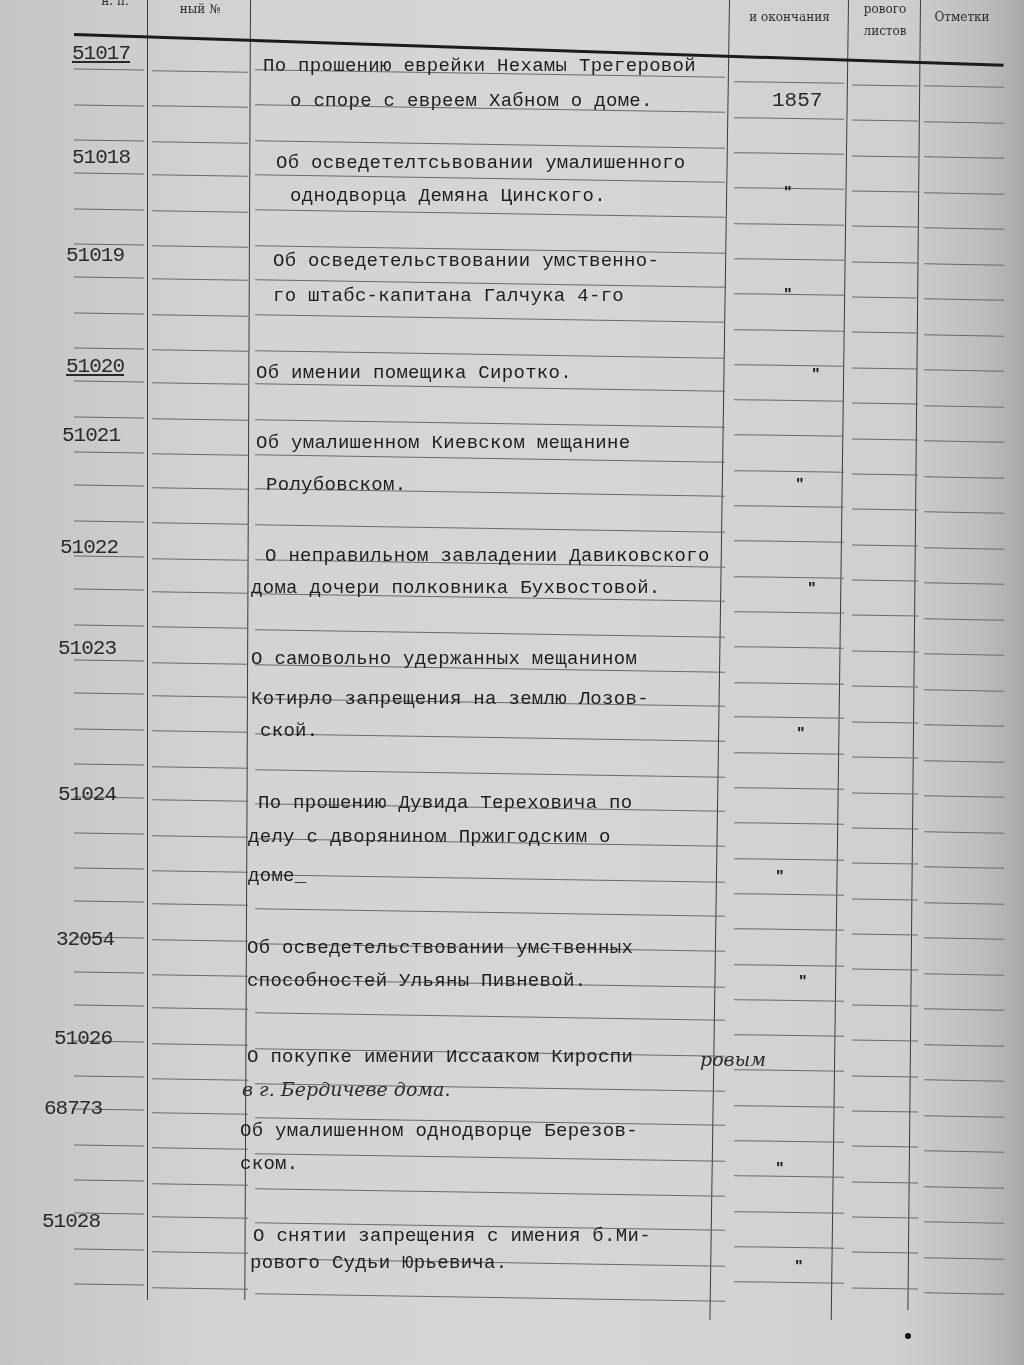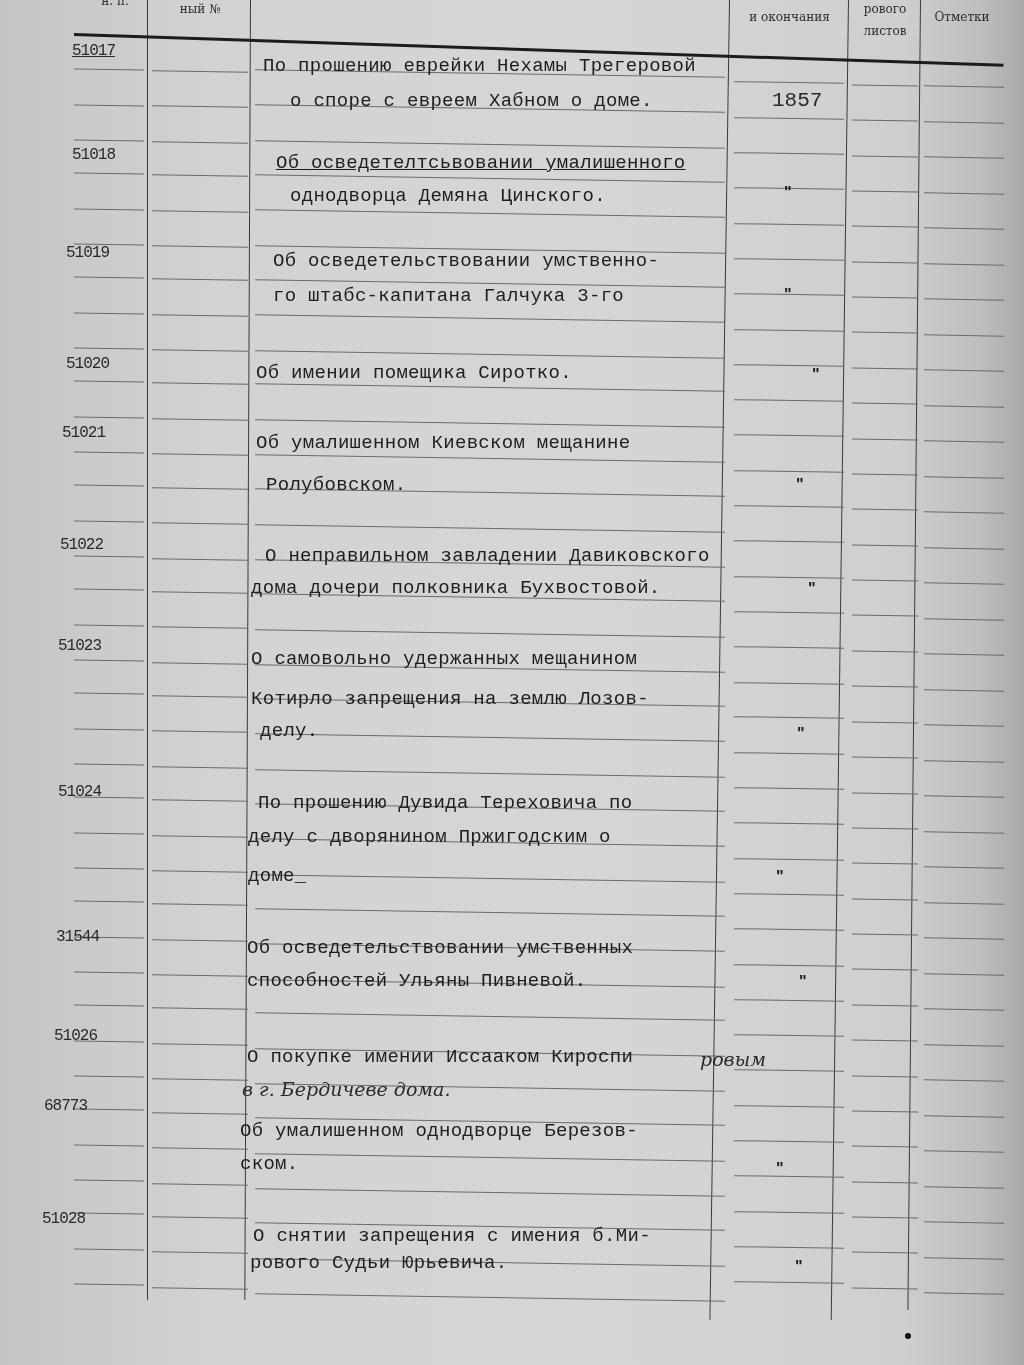--- a/index.html
+++ b/index.html
@@ -15,21 +15,21 @@
       background: linear-gradient(90deg, #c4c4c4 0%, #d2d2d2 20%, #d6d6d6 55%, #cfcfcf 88%, #bdbdbd 96%, #a9a9a9 100%);
     }
     .vline { position: absolute; width: 1px; background: #3a3a3a; }
     .hline { position: absolute; height: 1px; background: #6a6a6a; }
     .header-rule { position: absolute; height: 3px; background: #1c1c1c; transform-origin: left center; }
     .hdr {
       position: absolute; font-family: "DejaVu Serif", serif; font-size: 12px; color: #2c2c2c;
       text-align: center; line-height: 18px;
     }
     .num {
-      position: absolute; font-family: "Liberation Mono", monospace; font-size: 16px; color: #2a2a2a;
+      position: absolute; font-family: "Liberation Mono", monospace; font-size: 21px; color: #2a2a2a;
       letter-spacing: -1px;
     }
     .line {
       position: absolute; font-family: "Liberation Mono", monospace; font-size: 19px; color: #1e1e1e;
       white-space: nowrap; letter-spacing: 0.3px;
     }
     .hand {
       position: absolute; font-family: "DejaVu Serif", serif; font-style: italic; font-size: 19px; color: #2a2a2a;
       white-space: nowrap;
     }
@@ -274,56 +274,56 @@
     </div>
 
   <div id="entries">
 
     <div class="num" style="left:72px; top:42px; text-decoration:underline;">51017</div>
     <div class="line" style="left:263px; top:55px;">По прошению еврейки Нехамы Трегеровой</div>
     <div class="line" style="left:290px; top:90px;">о споре с евреем Хабном о доме.</div>
     <div class="year" style="left:772px; top:89px;">1857</div>
 
     <div class="num" style="left:72px; top:146px;">51018</div>
-    <div class="line" style="left:276px; top:152px;text-decoration:underline;">Об осведетелтсьвовании умалишенного</div>
+    <div class="line" style="left:276px; top:152px;">Об осведетелтсьвовании умалишенного</div>
     <div class="line" style="left:290px; top:185px;">однодворца Демяна Цинского.</div>
     <div class="ditto" style="left:784px; top:184px;">"</div>
 
     <div class="num" style="left:66px; top:244px;">51019</div>
     <div class="line" style="left:273px; top:250px;">Об осведетельствовании умственно-</div>
-    <div class="line" style="left:273px; top:285px;">го штабс-капитана Галчука 3-го</div>
+    <div class="line" style="left:273px; top:285px;">го штабс-капитана Галчука 4-го</div>
     <div class="ditto" style="left:784px; top:286px;">"</div>
 
-    <div class="num" style="left:66px; top:355px;">51020</div>
+    <div class="num" style="left:66px; top:355px;text-decoration:underline;">51020</div>
     <div class="line" style="left:256px; top:362px;">Об имении помещика Сиротко.</div>
     <div class="ditto" style="left:812px; top:366px;">"</div>
 
     <div class="num" style="left:62px; top:424px;">51021</div>
     <div class="line" style="left:256px; top:432px;">Об умалишенном Киевском мещанине</div>
     <div class="line" style="left:266px; top:474px;">Ролубовском.</div>
     <div class="ditto" style="left:796px; top:476px;">"</div>
 
     <div class="num" style="left:60px; top:536px;">51022</div>
     <div class="line" style="left:265px; top:545px;">О неправильном завладении Давиковского</div>
     <div class="line" style="left:251px; top:577px;">дома дочери полковника Бухвостовой.</div>
     <div class="ditto" style="left:808px; top:580px;">"</div>
 
     <div class="num" style="left:58px; top:637px;font-family:Liberation Mono, monospace;">51023</div>
     <div class="line" style="left:251px; top:648px;">О самовольно удержанных мещанином</div>
     <div class="line" style="left:251px; top:688px;">Котирло запрещения на землю Лозов-</div>
-    <div class="line" style="left:260px; top:720px;">делу.</div>
+    <div class="line" style="left:260px; top:720px;">ской.</div>
     <div class="ditto" style="left:797px; top:725px;">"</div>
 
     <div class="num" style="left:58px; top:783px;">51024</div>
     <div class="line" style="left:258px; top:792px;">По прошению Дувида Тереховича по</div>
     <div class="line" style="left:248px; top:826px;">делу с дворянином Пржигодским о</div>
     <div class="line" style="left:248px; top:865px;">доме_</div>
     <div class="ditto" style="left:776px; top:868px;">"</div>
 
-    <div class="num" style="left:56px; top:928px;">31544</div>
+    <div class="num" style="left:56px; top:928px;">32054</div>
     <div class="line" style="left:247px; top:937px;">Об осведетельствовании умственных</div>
     <div class="line" style="left:247px; top:970px;">способностей Ульяны Пивневой.</div>
     <div class="ditto" style="left:799px; top:973px;">"</div>
 
     <div class="num" style="left:54px; top:1027px;">51026</div>
     <div class="line" style="left:247px; top:1046px;">О покупке имении Иссааком Кироспи</div>
     <div class="hand" style="left:700px; top:1048px;">ровым</div>
     <div class="hand" style="left:242px; top:1078px;">в г. Бердичеве дома.</div>
 
     <div class="num" style="left:44px; top:1097px;">68773</div>

